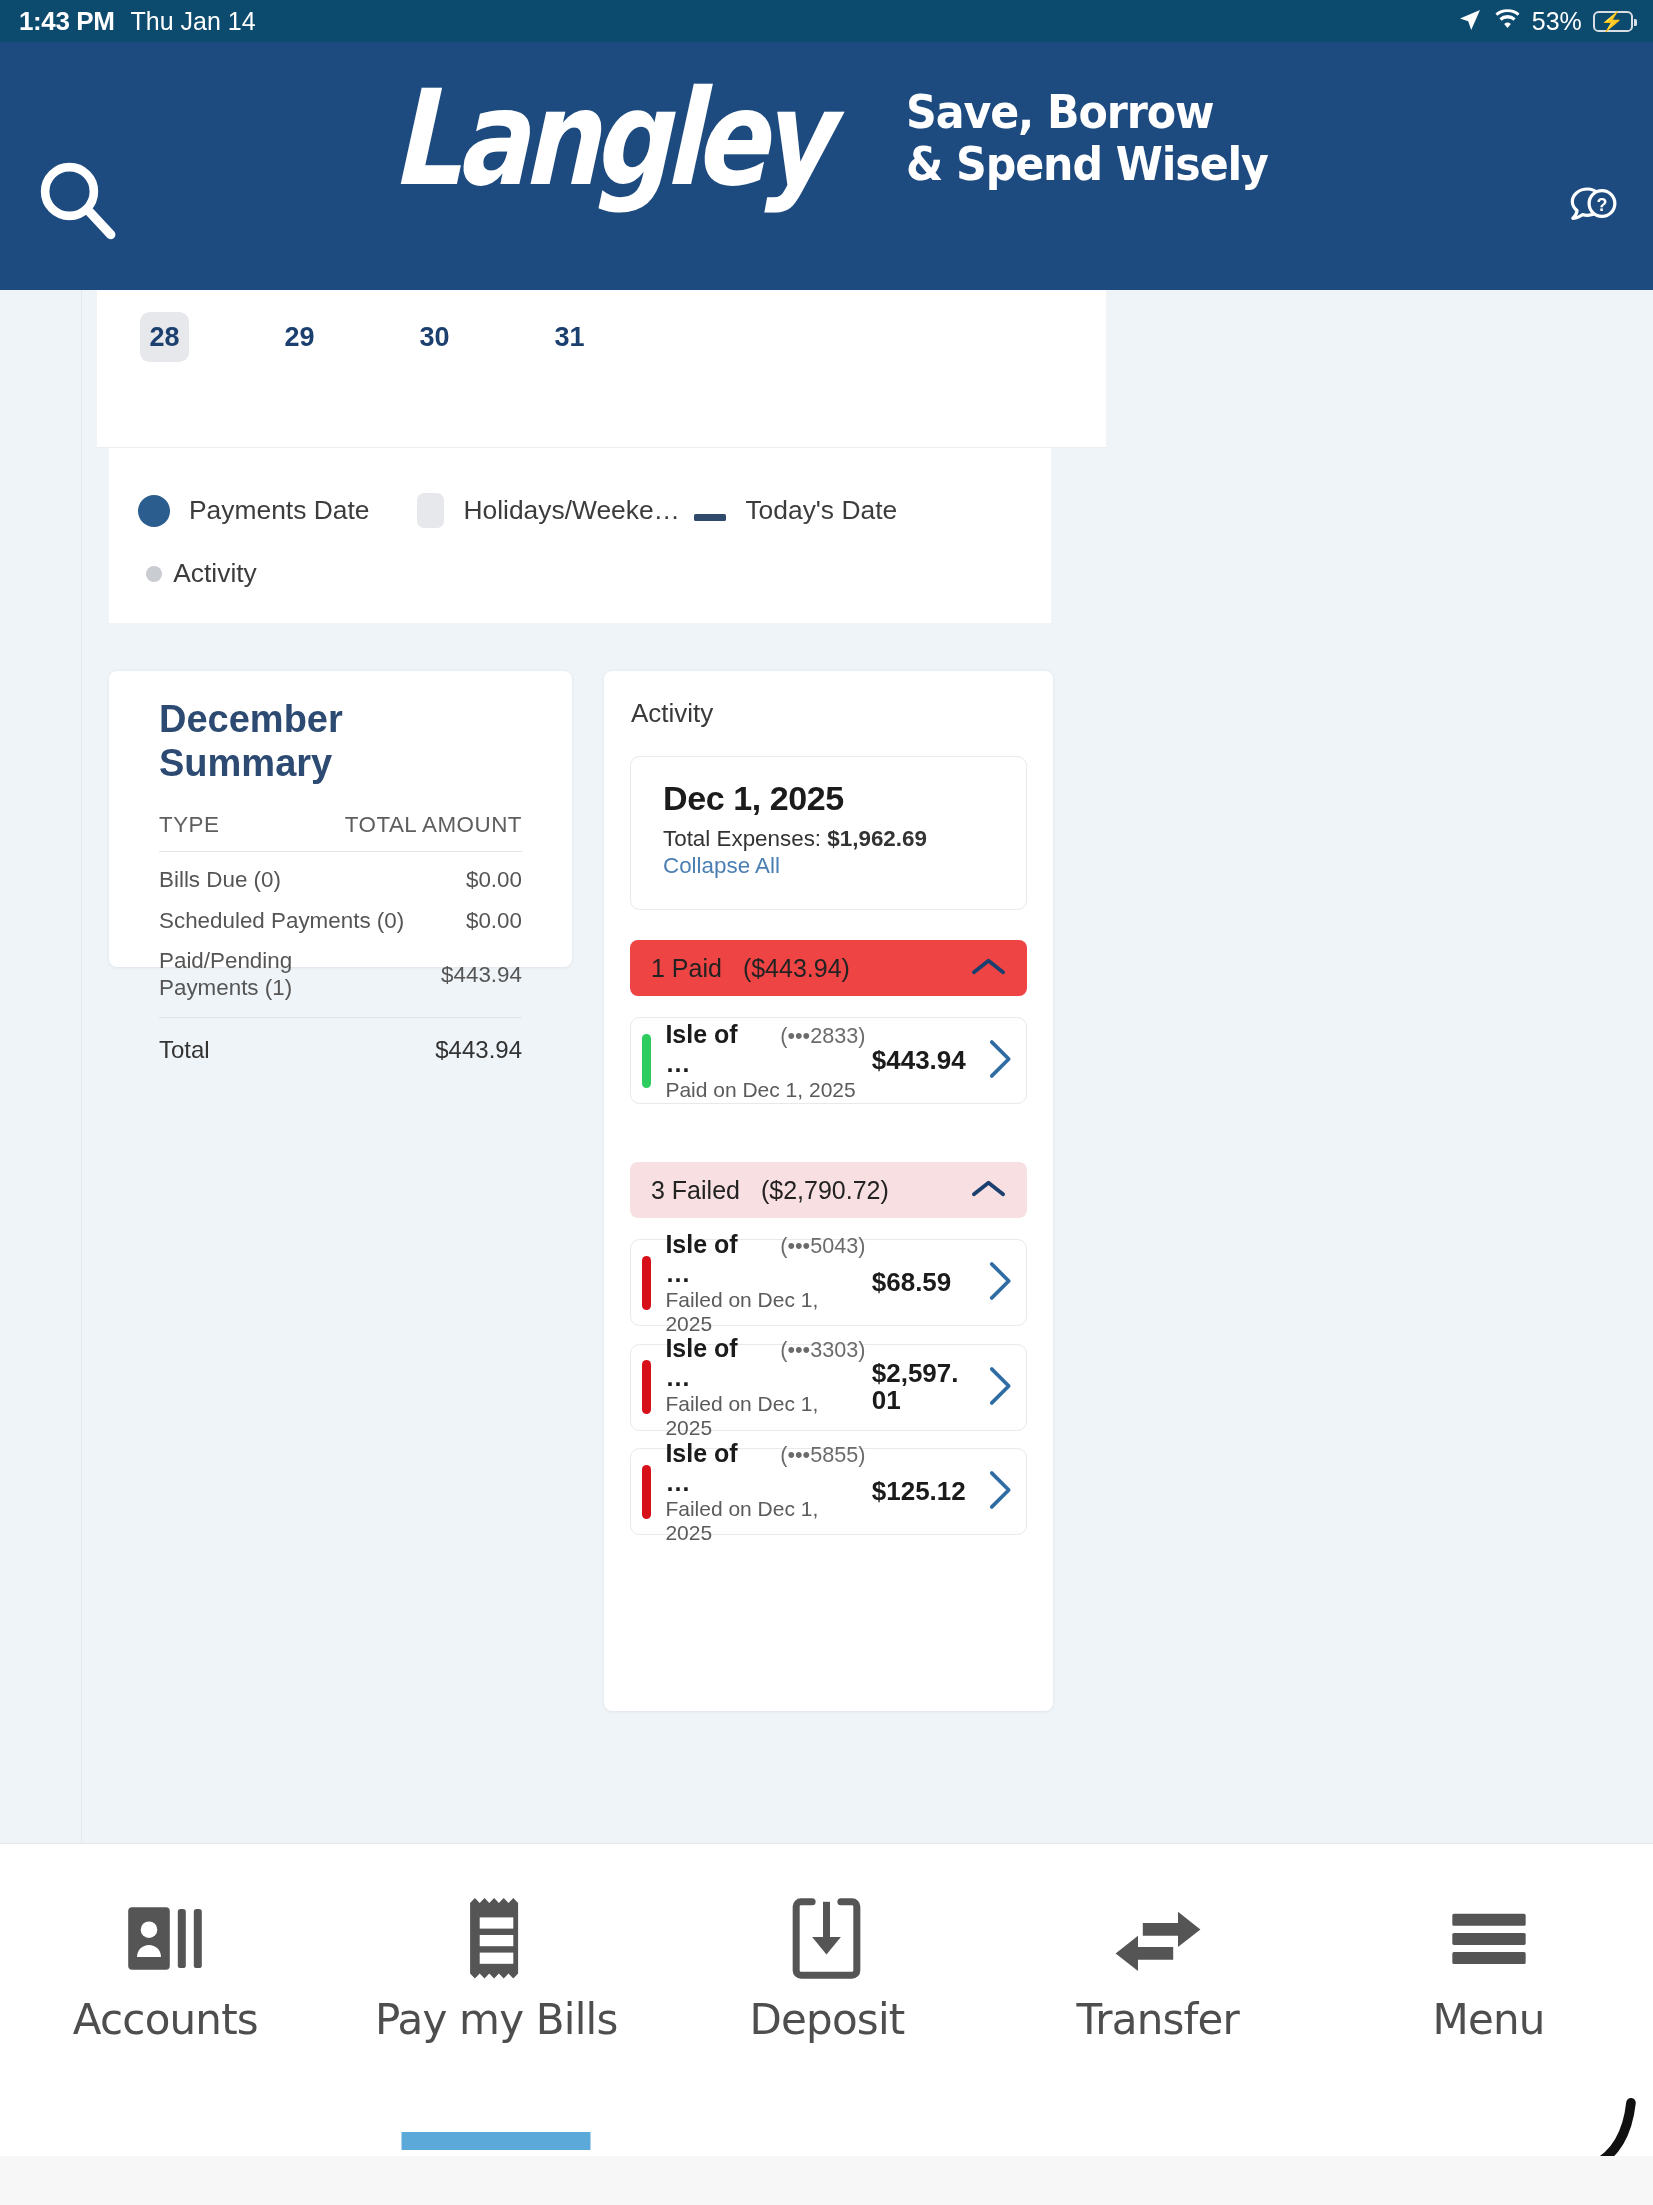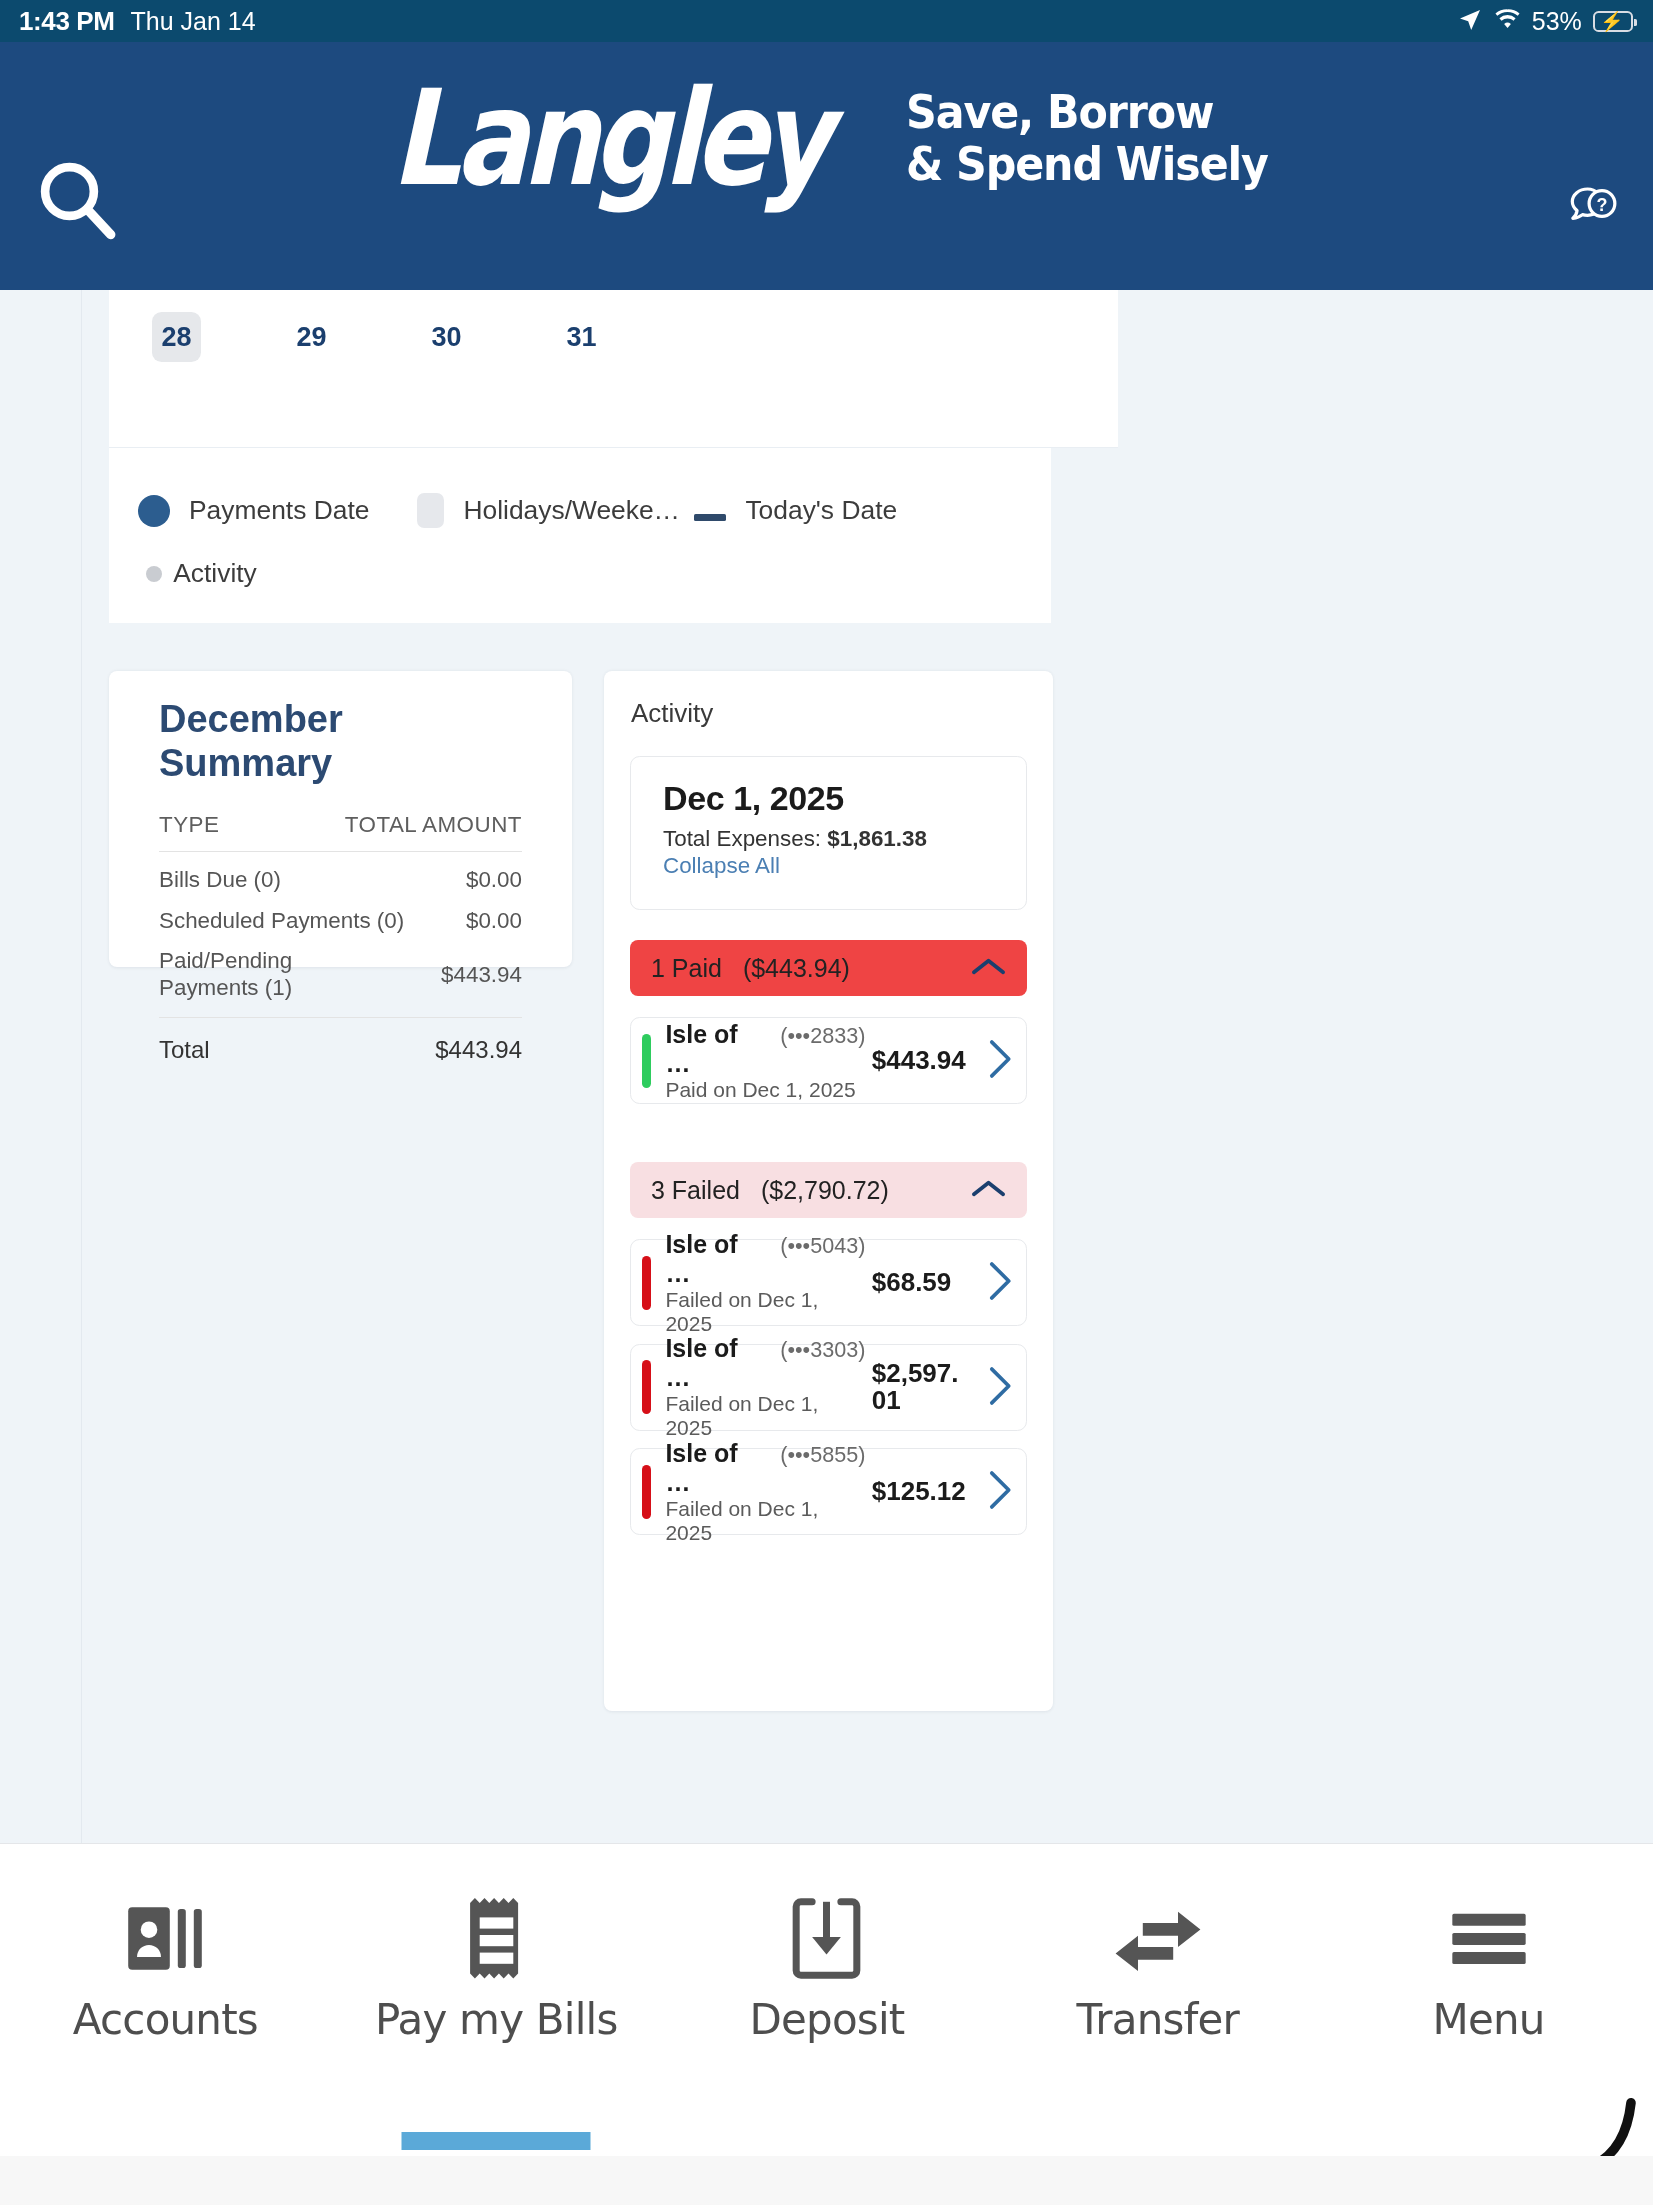--- a/index.html
+++ b/index.html
@@ -75,21 +75,21 @@
   }
   .rail {
     position: absolute; left: 0; top: 0; width: 82px; height: 100%;
     background: #eff4f8;
     border-right: 1.6px solid #e3e9ef;
   }
   .content { position: absolute; left: 83px; top: 0; width: 968px; height: 100%; }
 
   
   .cal-card {
-    position: absolute; left: 26px; top: 0;
+    position: absolute; left: 14px; top: 0;
     width: 1009px; height: 158px;
     background: #ffffff;
     border-bottom: 1.6px solid #e9eef3;
   }
   .cal-row { display: flex; padding: 22.4px 0 0 0; }
   .cal-day {
     width: 135px; text-align: center;
     font-size: 27px; font-weight: 700; color: #1b3f6e;
     line-height: 1; cursor: pointer;
   }
@@ -352,21 +352,21 @@
       </div>
     </div>
 
     <div class="activity-card">
       <div class="act-title">Activity</div>
 
       <div class="day-card">
         <div class="day-date">Dec 1, 2025</div>
         <div class="day-meta">
           <span>Total Expenses:</span>
-          <b>$1,861.38</b>
+          <b>$1,962.69</b>
           <span class="collapse">Collapse All</span>
         </div>
       </div>
 
       <div class="grp-header paid">
         <span class="gl">1 Paid</span>
         <span class="ga">($443.94)</span>
         <span class="chev">
           <svg width="35" height="21" viewBox="0 0 24 14">
               <path d="M2 11 12 3l10 8" fill="none" stroke="#1b3f6e" stroke-width="2.6" stroke-linecap="round" stroke-linejoin="round"></path>

